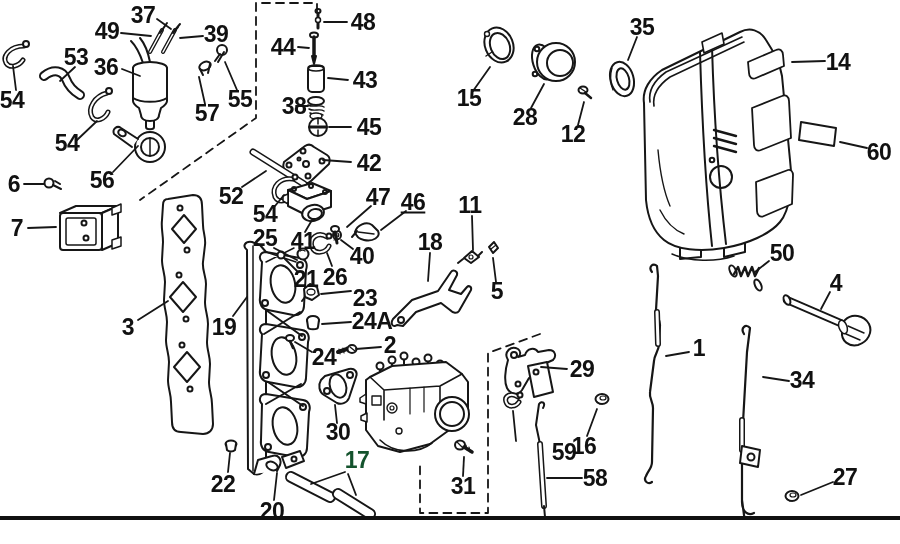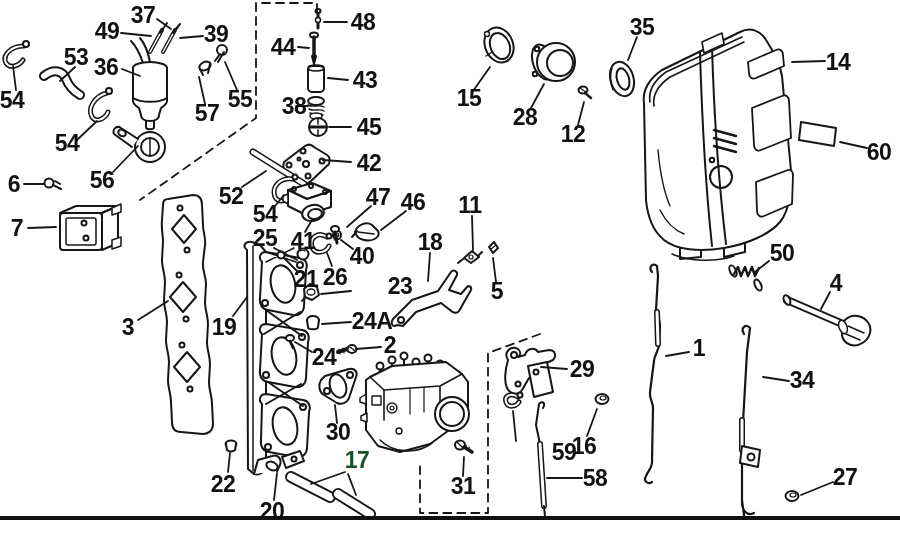--- a/index.html
+++ b/index.html
@@ -449,27 +449,27 @@
     <div class="part-label" style="left: 224px; top: 327px; font-size: 23px; color: rgb(17, 17, 17); text-align: right;">19</div>
     <div class="part-label" style="left: 363px; top: 22px; font-size: 23px; color: rgb(17, 17, 17);">48</div>
     <div class="part-label" style="left: 283px; top: 47px; font-size: 23px; color: rgb(17, 17, 17);">44</div>
     <div class="part-label" style="left: 365px; top: 80px; font-size: 23px; color: rgb(17, 17, 17);">43</div>
     <div class="part-label" style="left: 282px; top: 106px; font-size: 23px; color: rgb(17, 17, 17); margin-left: 12px;">38</div>
     <div class="part-label" style="left: 369px; top: 127px; font-size: 23px; color: rgb(17, 17, 17);">45</div>
     <div class="part-label" style="left: 369px; top: 163px; font-size: 23px; color: rgb(17, 17, 17);">42</div>
     <div class="part-label" style="left: 231px; top: 196px; font-size: 23px; color: rgb(17, 17, 17);">52</div>
     <div class="part-label" style="left: 265px; top: 214px; font-size: 23px; color: rgb(17, 17, 17);">54</div>
     <div class="part-label" style="left: 378px; top: 197px; font-size: 23px; color: rgb(17, 17, 17);">47</div>
-    <div class="part-label" style="left: 413px; top: 202px; font-size: 23px; color: rgb(17, 17, 17);">46</div>
+    <div class="part-label" style="left: 413px; top: 202px; font-size: 23px; color: rgb(17, 17, 17); text-decoration: underline;">46</div>
     <div class="part-label" style="left: 265px; top: 238px; font-size: 23px; color: rgb(17, 17, 17);">25</div>
     <div class="part-label" style="left: 303px; top: 241px; font-size: 23px; color: rgb(17, 17, 17);">41</div>
     <div class="part-label" style="left: 362px; top: 256px; font-size: 23px; color: rgb(17, 17, 17);">40</div>
     <div class="part-label" style="left: 335px; top: 277px; font-size: 23px; color: rgb(17, 17, 17);">26</div>
     <div class="part-label" style="left: 306px; top: 279px; font-size: 23px; color: rgb(17, 17, 17);">21</div>
-    <div class="part-label" style="left: 365px; top: 286px; font-size: 23px; color: rgb(17, 17, 17); margin-left: 35px;">23</div>
+    <div class="part-label" style="left: 365px; top: 298px; font-size: 23px; color: rgb(17, 17, 17);">23</div>
     <div class="part-label" style="left: 372px; top: 321px; font-size: 23px; color: rgb(17, 17, 17);">24A</div>
     <div class="part-label" style="left: 390px; top: 345px; font-size: 23px; color: rgb(17, 17, 17);">2</div>
     <div class="part-label" style="left: 324px; top: 357px; font-size: 23px; color: rgb(17, 17, 17);">24</div>
     <div class="part-label" style="left: 430px; top: 242px; font-size: 23px; color: rgb(17, 17, 17);">18</div>
     <div class="part-label" style="left: 470px; top: 205px; font-size: 23px; color: rgb(17, 17, 17);">11</div>
     <div class="part-label" style="left: 497px; top: 291px; font-size: 23px; color: rgb(17, 17, 17);">5</div>
     <div class="part-label" style="left: 338px; top: 432px; font-size: 23px; color: rgb(17, 17, 17);">30</div>
     <div class="part-label" style="left: 223px; top: 484px; font-size: 23px; color: rgb(17, 17, 17);">22</div>
     <div class="part-label" style="left: 272px; top: 511px; font-size: 23px; color: rgb(17, 17, 17);">20</div>
     <div class="part-label" style="left: 357px; top: 460px; font-size: 23px; color: #14532d;">17</div>

